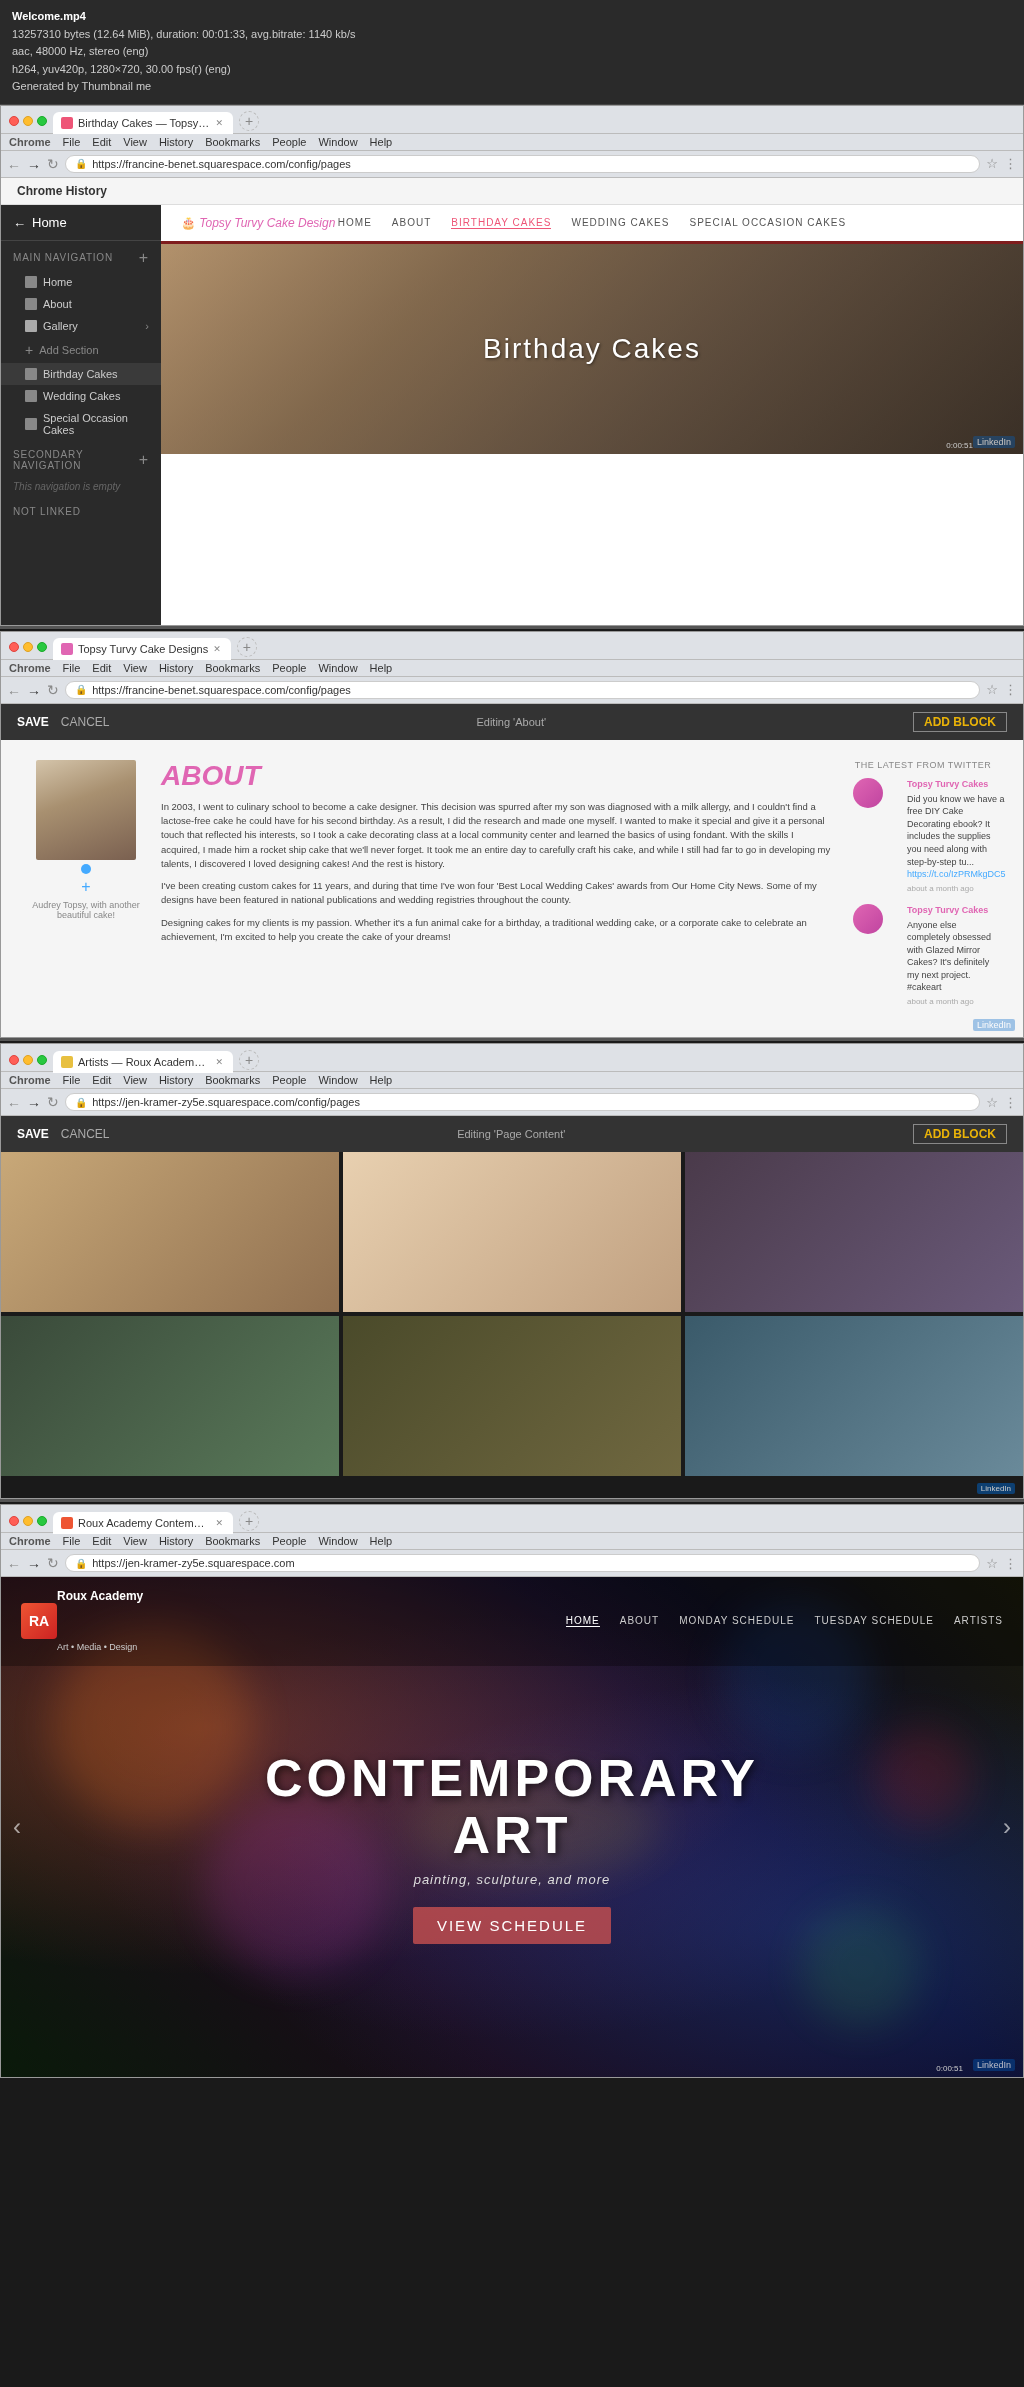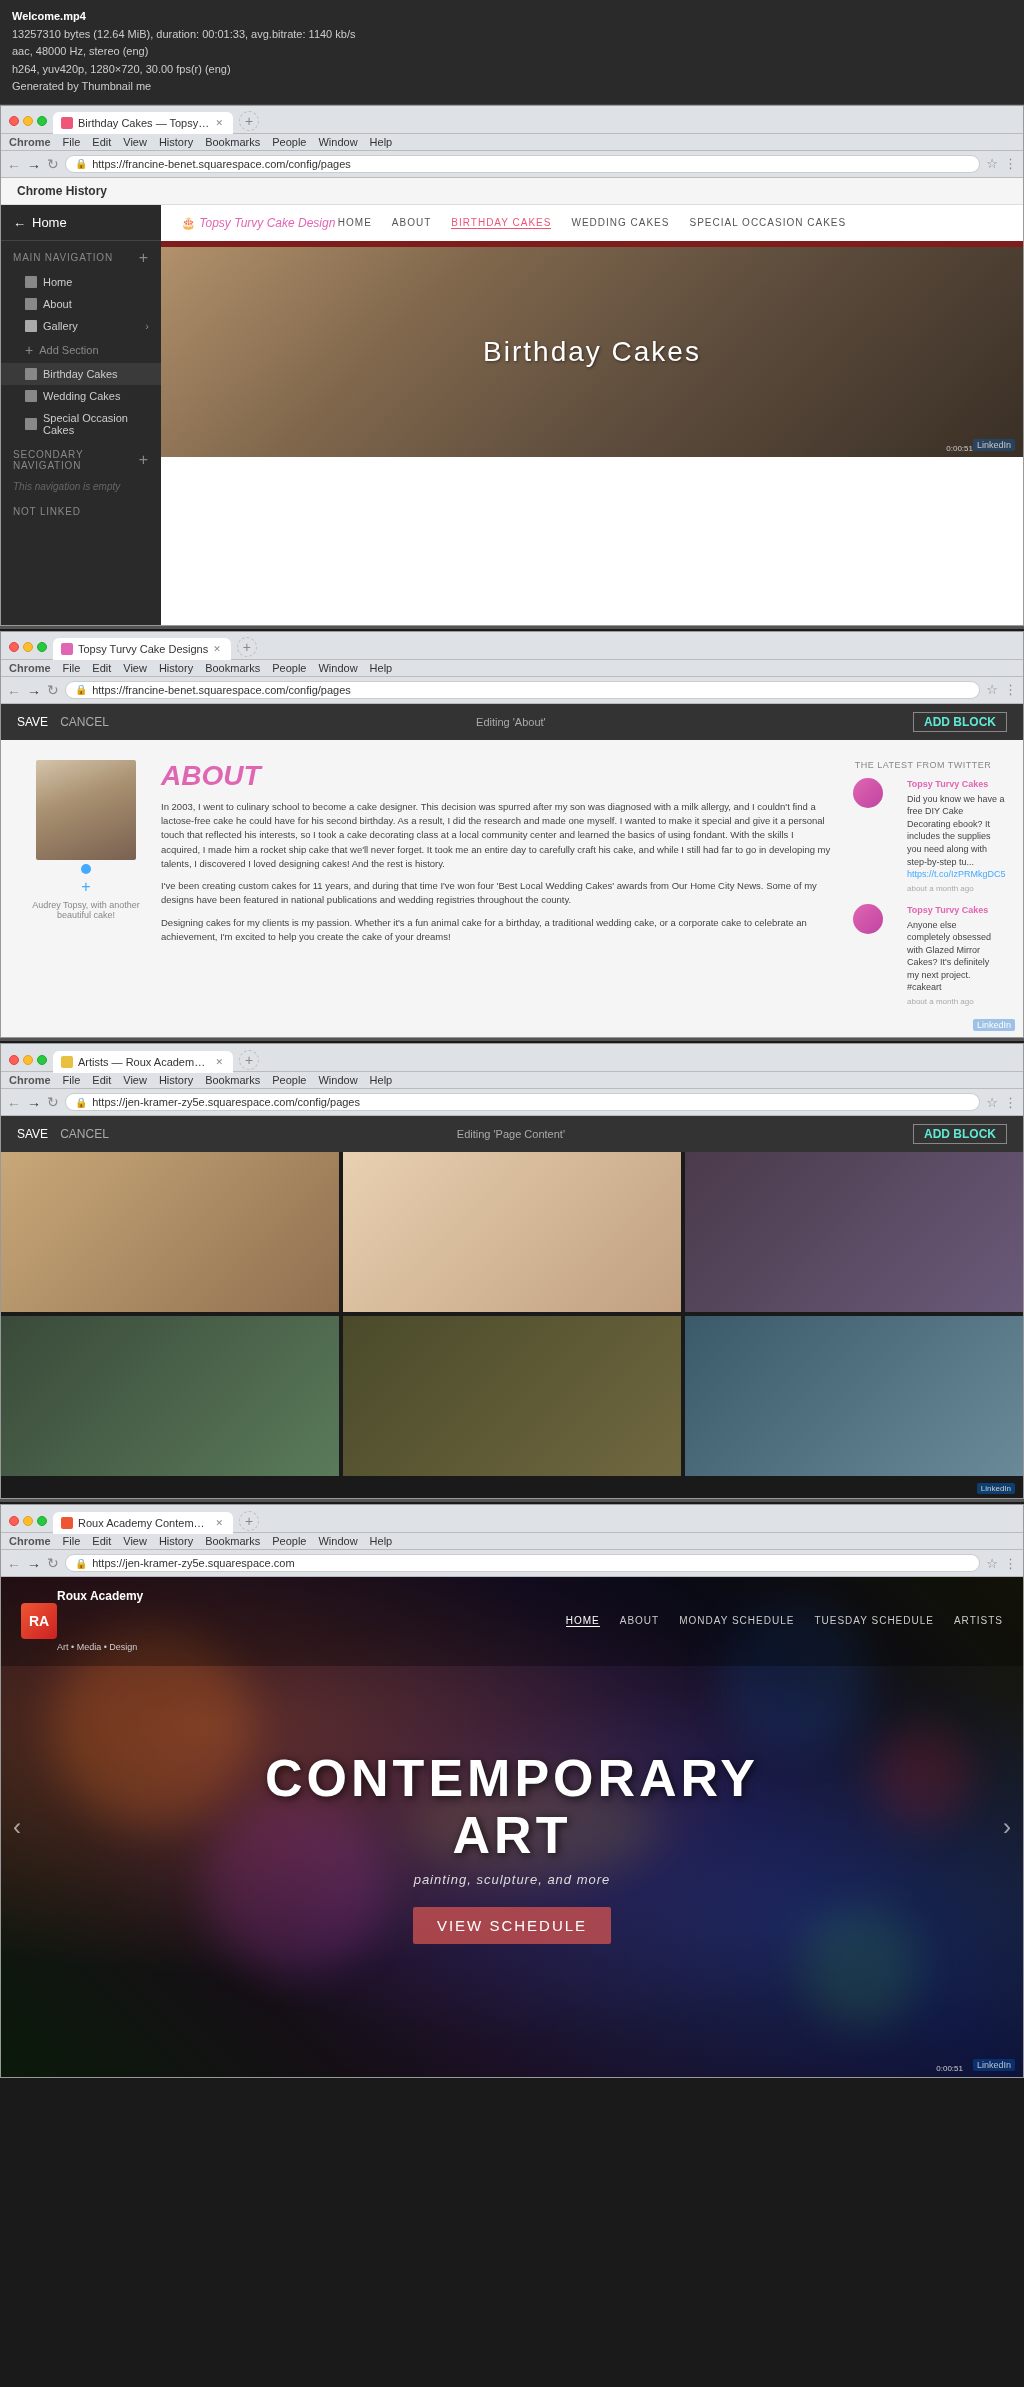--- a/index.html
+++ b/index.html
@@ -131,21 +131,21 @@
       width: 100%;
       height: 100%;
       overflow: hidden;
     }
     .site-nav {
       background: #fff;
       padding: 12px 20px;
       display: flex;
       align-items: center;
       justify-content: center;
-      border-bottom: 6px solid #7f1d1d;
+      border-bottom: 3px solid #7f1d1d;
       position: relative;
     }
     .site-logo {
       position: absolute;
       left: 20px;
       font-size: 12px;
     }
     .site-nav-links {
       display: flex;
       gap: 20px;
@@ -201,24 +201,24 @@
     .sq-editor-toolbar {
       background: #333;
       color: #ccc;
       padding: 8px 16px;
       display: flex;
       align-items: center;
       justify-content: space-between;
       font-size: 12px;
     }
     .sq-editor-toolbar .save-cancel { display: flex; gap: 12px; }
-    .sq-editor-toolbar .save-btn { color: #fff; font-weight: normal; cursor: pointer; }
+    .sq-editor-toolbar .save-btn { color: #fff; font-weight: bold; cursor: pointer; }
     .sq-editor-toolbar .cancel-btn { color: #aaa; cursor: pointer; }
     .sq-editor-toolbar .editing-label { color: #aaa; font-size: 11px; }
-    .sq-editor-toolbar .add-block-btn { color: #5eead4; font-weight: bold; cursor: pointer; border: 1px solid #888; padding: 2px 10px; }
+    .sq-editor-toolbar .add-block-btn { color: #eab308; font-weight: bold; cursor: pointer; border: 1px solid #888; padding: 2px 10px; }
 
     .about-content {
       background: #f5f5f5;
       padding: 20px 30px;
       display: flex;
       gap: 20px;
       min-height: 280px;
       position: relative;
     }
     .about-left {

